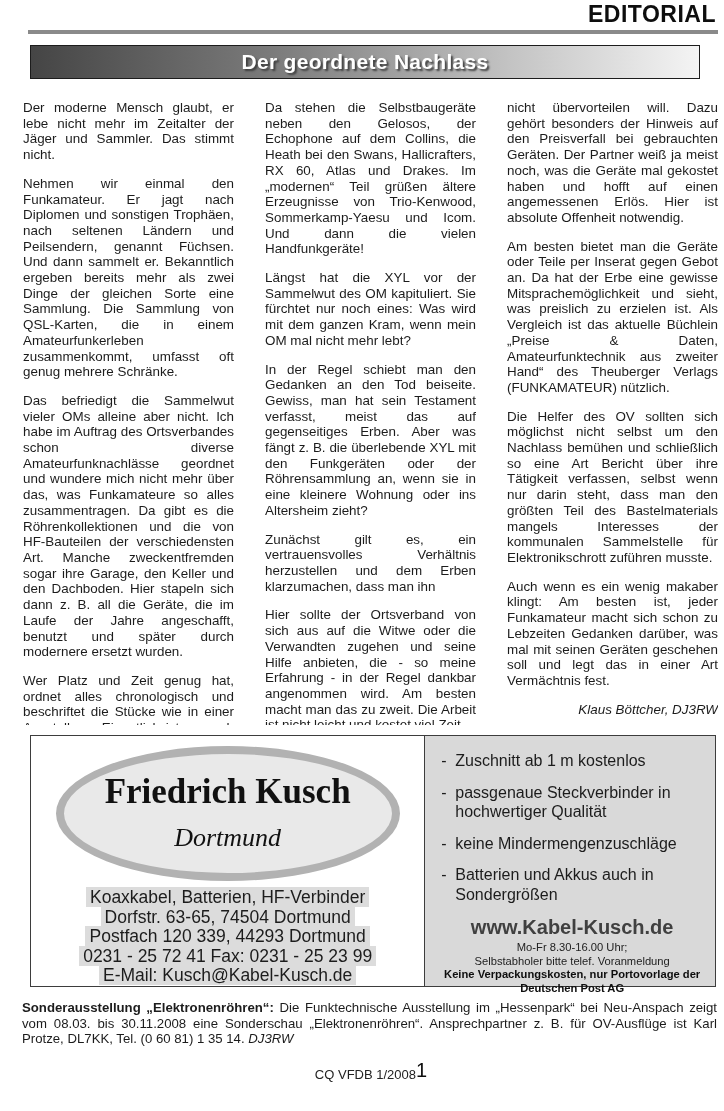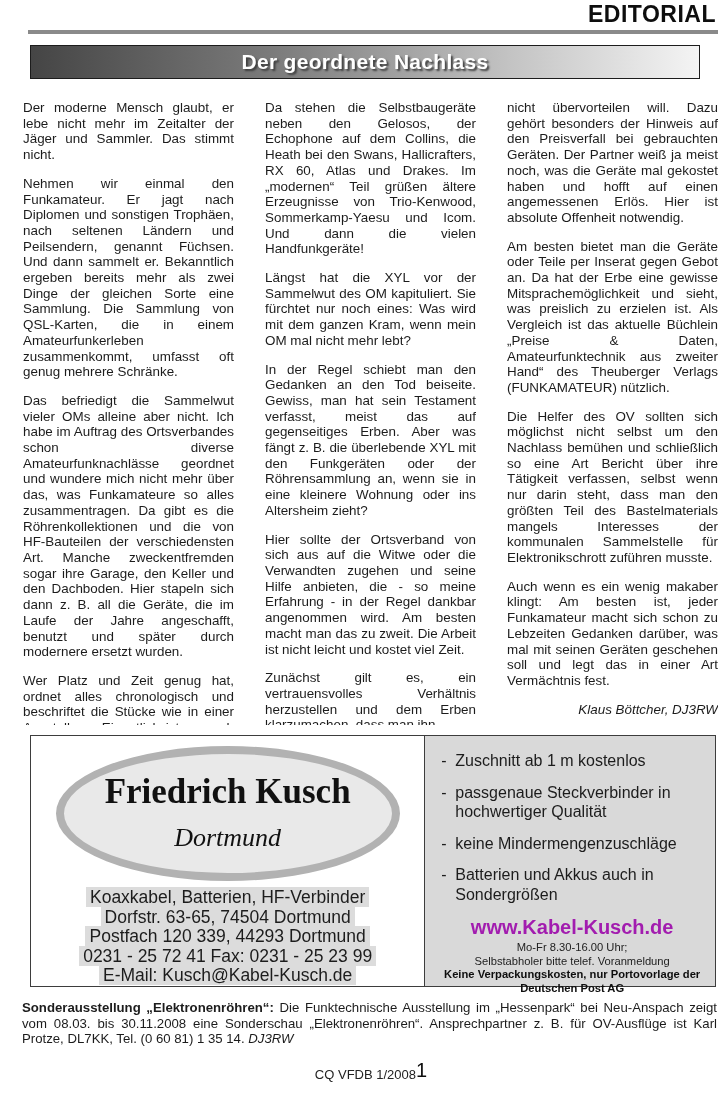--- a/index.html
+++ b/index.html
@@ -39,21 +39,21 @@
   }
   .company { font-family:"Liberation Serif", serif; font-weight:bold; font-size:35px; line-height:1.0; color:#111; }
   .city { font-family:"Liberation Serif", serif; font-style:italic; font-size:26px; line-height:1.1; color:#111; margin-top:15px; }
   .addr { text-align:center; }
   .addr-line { line-height:19.6px; }
   .addr-line span { background:#dcdcdc; font-size:17.5px; padding:0 4px; }
   .ad-right { flex:1; background:#d9d9d9; border-left:1px solid #3d3d3d; padding:15px 12px 8px 16px; box-sizing:border-box; }
   .bullet-item { display:flex; margin-bottom:12px; font-size:16px; line-height:19.5px; }
   .bullet-item .marker { flex:0 0 14px; }
   .bullet-item .btext { flex:1; }
-  .website { text-align:center; font-weight:bold; font-size:20px; margin:7px 0 2px 0; color:#a21caf; }
+  .website { text-align:center; font-weight:bold; font-size:20px; margin:7px 0 2px 0; color:#404040; }
   .small { text-align:center; font-size:11.2px; line-height:13.6px; color:#222; }
   .small-bold { font-weight:bold; color:#0e0e0e; }
   
   .notice { margin:13px 7px 0 22px; font-size:13.2px; line-height:15.6px; text-align:justify; }
   .notice .lead { font-weight:bold;margin-top:41px; }
   .notice .nsig { font-style:italic; }
   
   .footer { display:flex; justify-content:center; align-items:flex-end; margin:12px 10px 0 28px; }
   .issue { font-size:13px; color:#222; }
   .pagenum { font-size:20px; color:#0e0e0e; }
@@ -76,22 +76,22 @@
     <div class="col">
       <p>Der moderne Mensch glaubt, er lebe nicht mehr im Zeitalter der Jäger und Sammler. Das stimmt nicht.</p>
       <p>Nehmen wir einmal den Funkamateur. Er jagt nach Diplomen und sonstigen Trophäen, nach seltenen Ländern und Peilsendern, genannt Füchsen. Und dann sammelt er. Bekanntlich ergeben bereits mehr als zwei Dinge der gleichen Sorte eine Sammlung. Die Sammlung von QSL-Karten, die in einem Amateurfunkerleben zusammenkommt, umfasst oft genug mehrere Schränke.</p>
       <p>Das befriedigt die Sammelwut vieler OMs alleine aber nicht. Ich habe im Auftrag des Ortsverbandes schon diverse Amateurfunknachlässe geordnet und wundere mich nicht mehr über das, was Funkamateure so alles zusammentragen. Da gibt es die Röhrenkollektionen und die von HF-Bauteilen der verschiedensten Art. Manche zweckentfremden sogar ihre Garage, den Keller und den Dachboden. Hier stapeln sich dann z. B. all die Geräte, die im Laufe der Jahre angeschafft, benutzt und später durch modernere ersetzt wurden.</p>
       <p>Wer Platz und Zeit genug hat, ordnet alles chronologisch und beschriftet die Stücke wie in einer Ausstellung. Eigentlich ist es auch eine:</p>
     </div>
     <div class="col">
       <p>Da stehen die Selbstbaugeräte neben den Gelosos, der Echophone auf dem Collins, die Heath bei den Swans, Hallicrafters, RX 60, Atlas und Drakes. Im „modernen“ Teil grüßen ältere Erzeugnisse von Trio-Kenwood, Sommerkamp-Yaesu und Icom. Und dann die vielen Handfunkgeräte!</p>
       <p>Längst hat die XYL vor der Sammelwut des OM kapituliert. Sie fürchtet nur noch eines: Was wird mit dem ganzen Kram, wenn mein OM mal nicht mehr lebt?</p>
       <p>In der Regel schiebt man den Gedanken an den Tod beiseite. Gewiss, man hat sein Testament verfasst, meist das auf gegenseitiges Erben. Aber was fängt z. B. die überlebende XYL mit den Funkgeräten oder der Röhrensammlung an, wenn sie in eine kleinere Wohnung oder ins Altersheim zieht?</p>
+      <p>Zunächst gilt es, ein vertrauensvolles Verhältnis herzustellen und dem Erben klarzumachen, dass man ihn</p>
       <p>Hier sollte der Ortsverband von sich aus auf die Witwe oder die Verwandten zugehen und seine Hilfe anbieten, die - so meine Erfahrung - in der Regel dankbar angenommen wird. Am besten macht man das zu zweit. Die Arbeit ist nicht leicht und kostet viel Zeit.</p>
-      <p>Zunächst gilt es, ein vertrauensvolles Verhältnis herzustellen und dem Erben klarzumachen, dass man ihn</p>
     </div>
     <div class="col">
       <p>nicht übervorteilen will. Dazu gehört besonders der Hinweis auf den Preisverfall bei gebrauchten Geräten. Der Partner weiß ja meist noch, was die Geräte mal gekostet haben und hofft auf einen angemessenen Erlös. Hier ist absolute Offenheit notwendig.</p>
       <p>Am besten bietet man die Geräte oder Teile per Inserat gegen Gebot an. Da hat der Erbe eine gewisse Mitsprachemöglichkeit und sieht, was preislich zu erzielen ist. Als Vergleich ist das aktuelle Büchlein „Preise &amp; Daten, Amateurfunktechnik aus zweiter Hand“ des Theuberger Verlags (FUNKAMATEUR) nützlich.</p>
       <p>Die Helfer des OV sollten sich möglichst nicht selbst um den Nachlass bemühen und schließlich so eine Art Bericht über ihre Tätigkeit verfassen, selbst wenn nur darin steht, dass man den größten Teil des Bastelmaterials mangels Interesses der kommunalen Sammelstelle für Elektronikschrott zuführen musste.</p>
       <p>Auch wenn es ein wenig makaber klingt: Am besten ist, jeder Funkamateur macht sich schon zu Lebzeiten Gedanken darüber, was mal mit seinen Geräten geschehen soll und legt das in einer Art Vermächtnis fest.</p>
       <p class="signature">Klaus Böttcher, DJ3RW</p>
     </div>
   </div>
 

